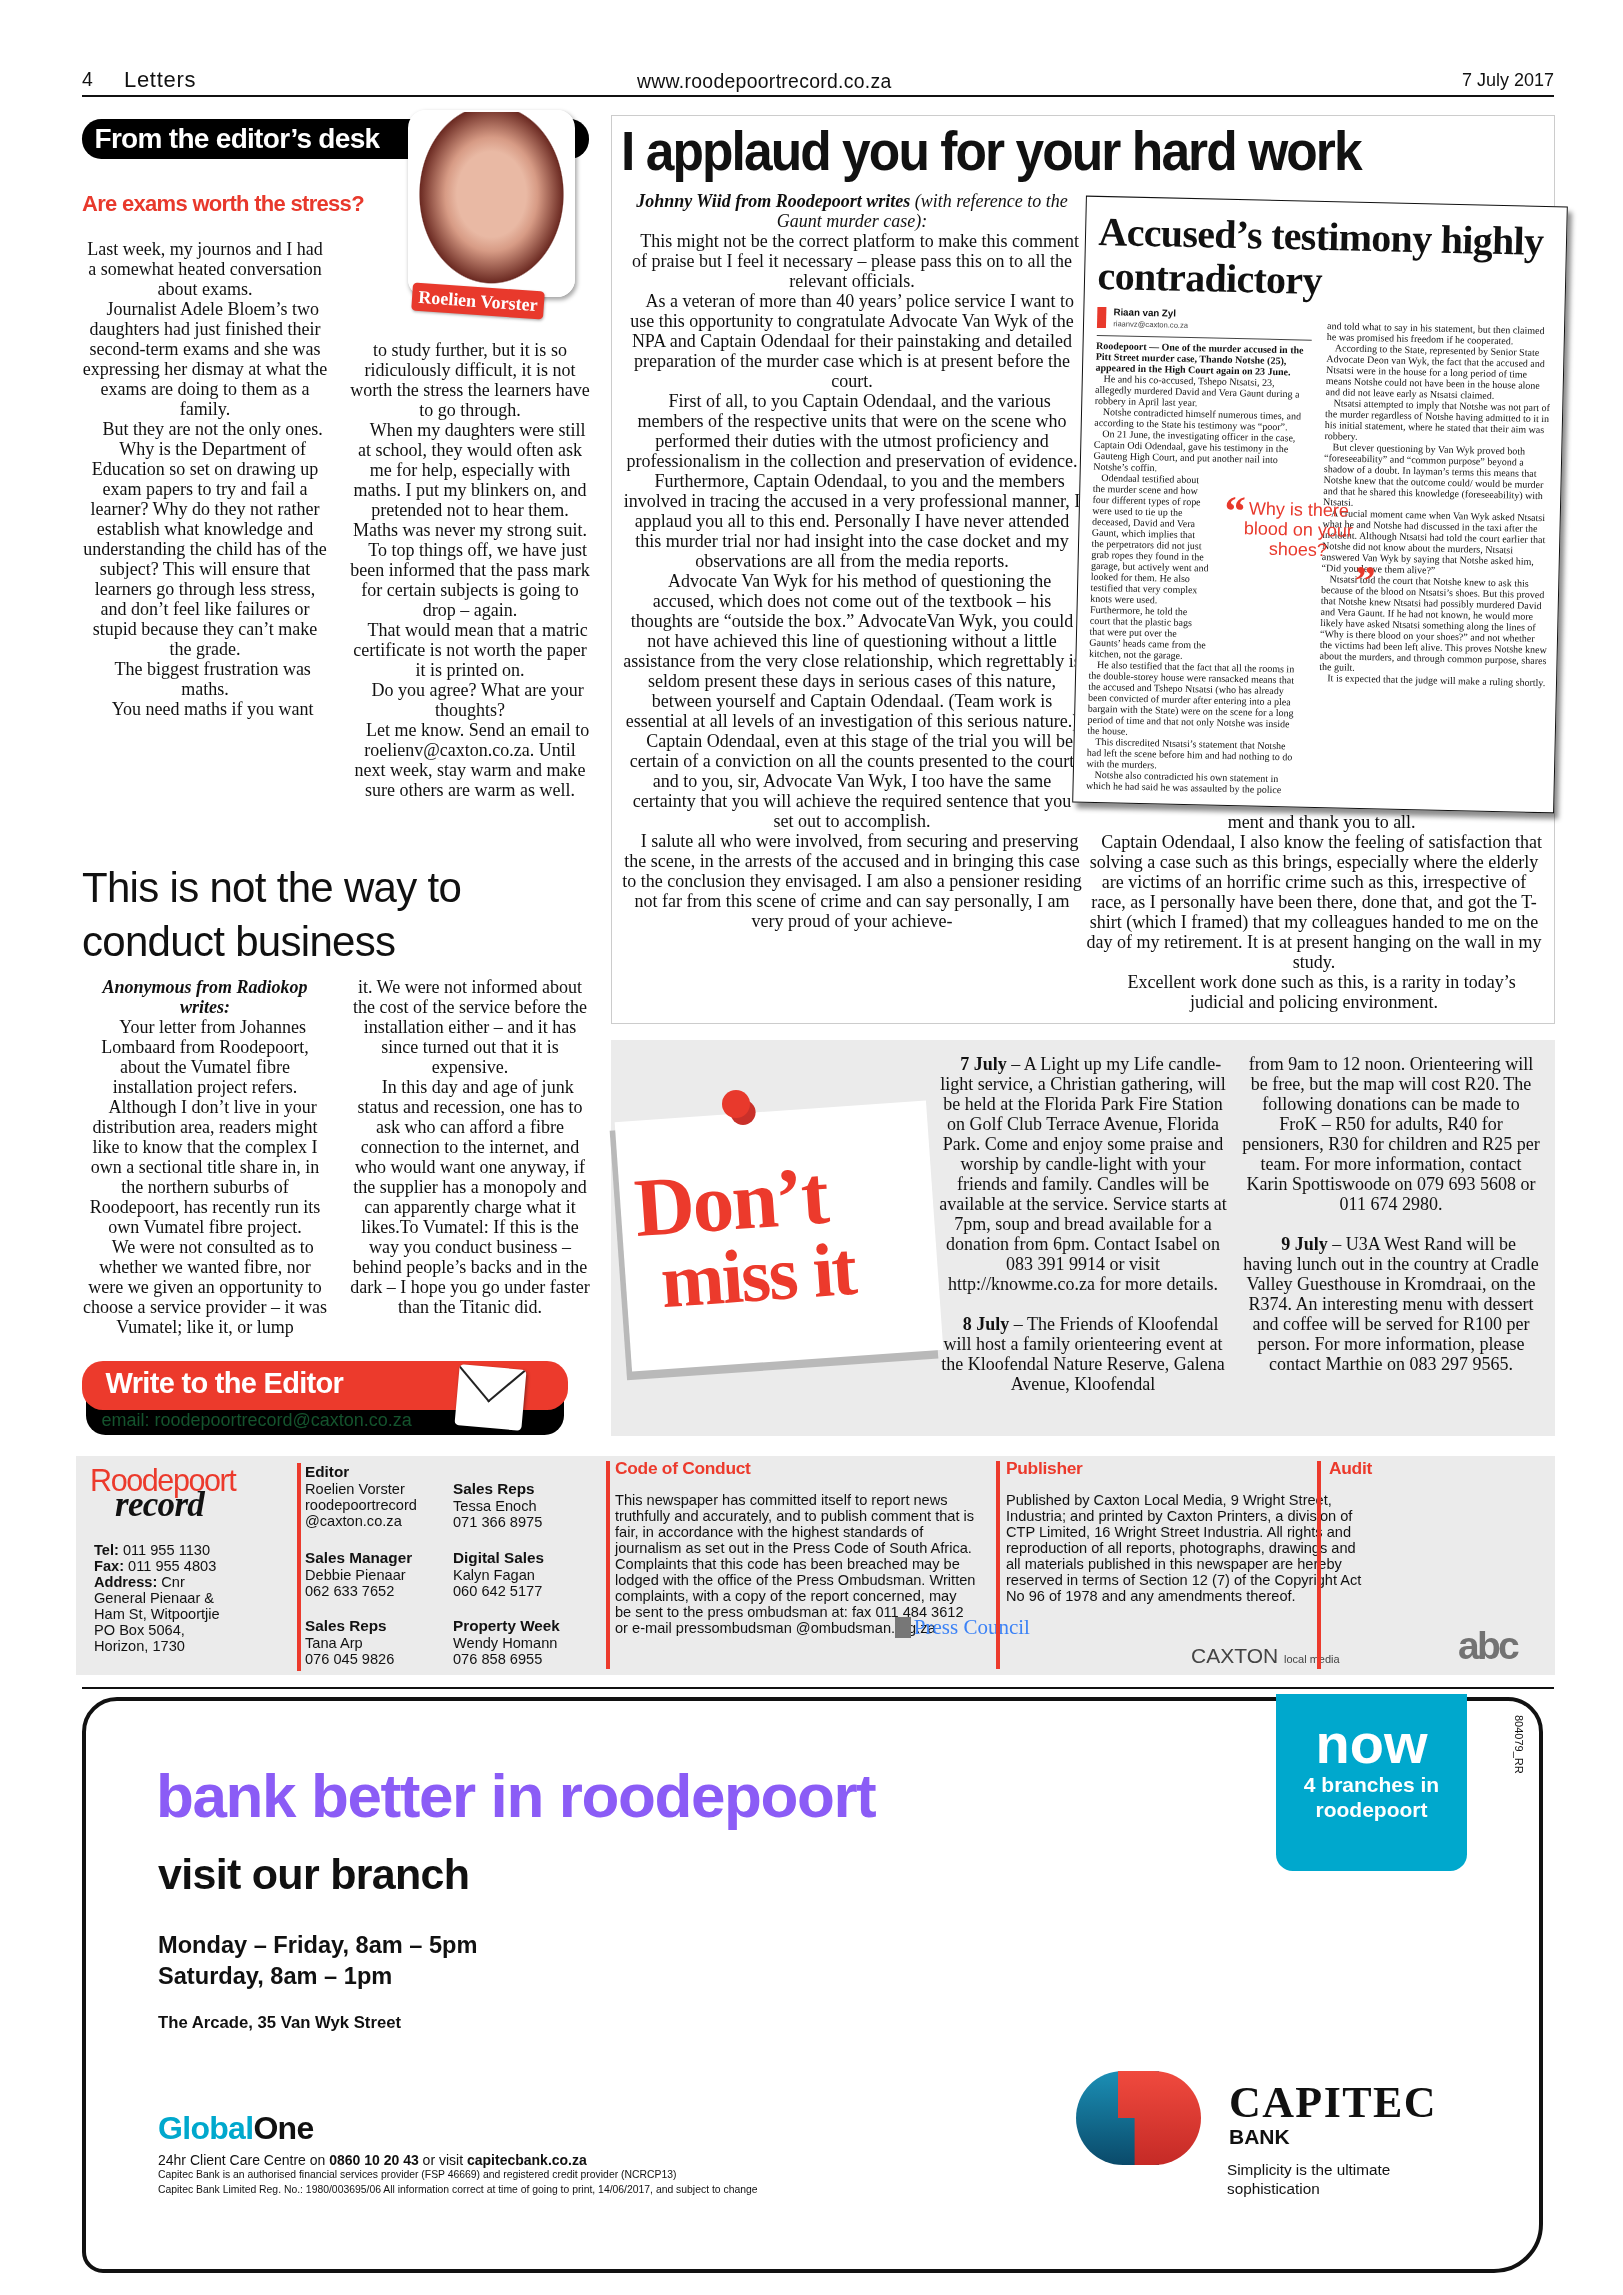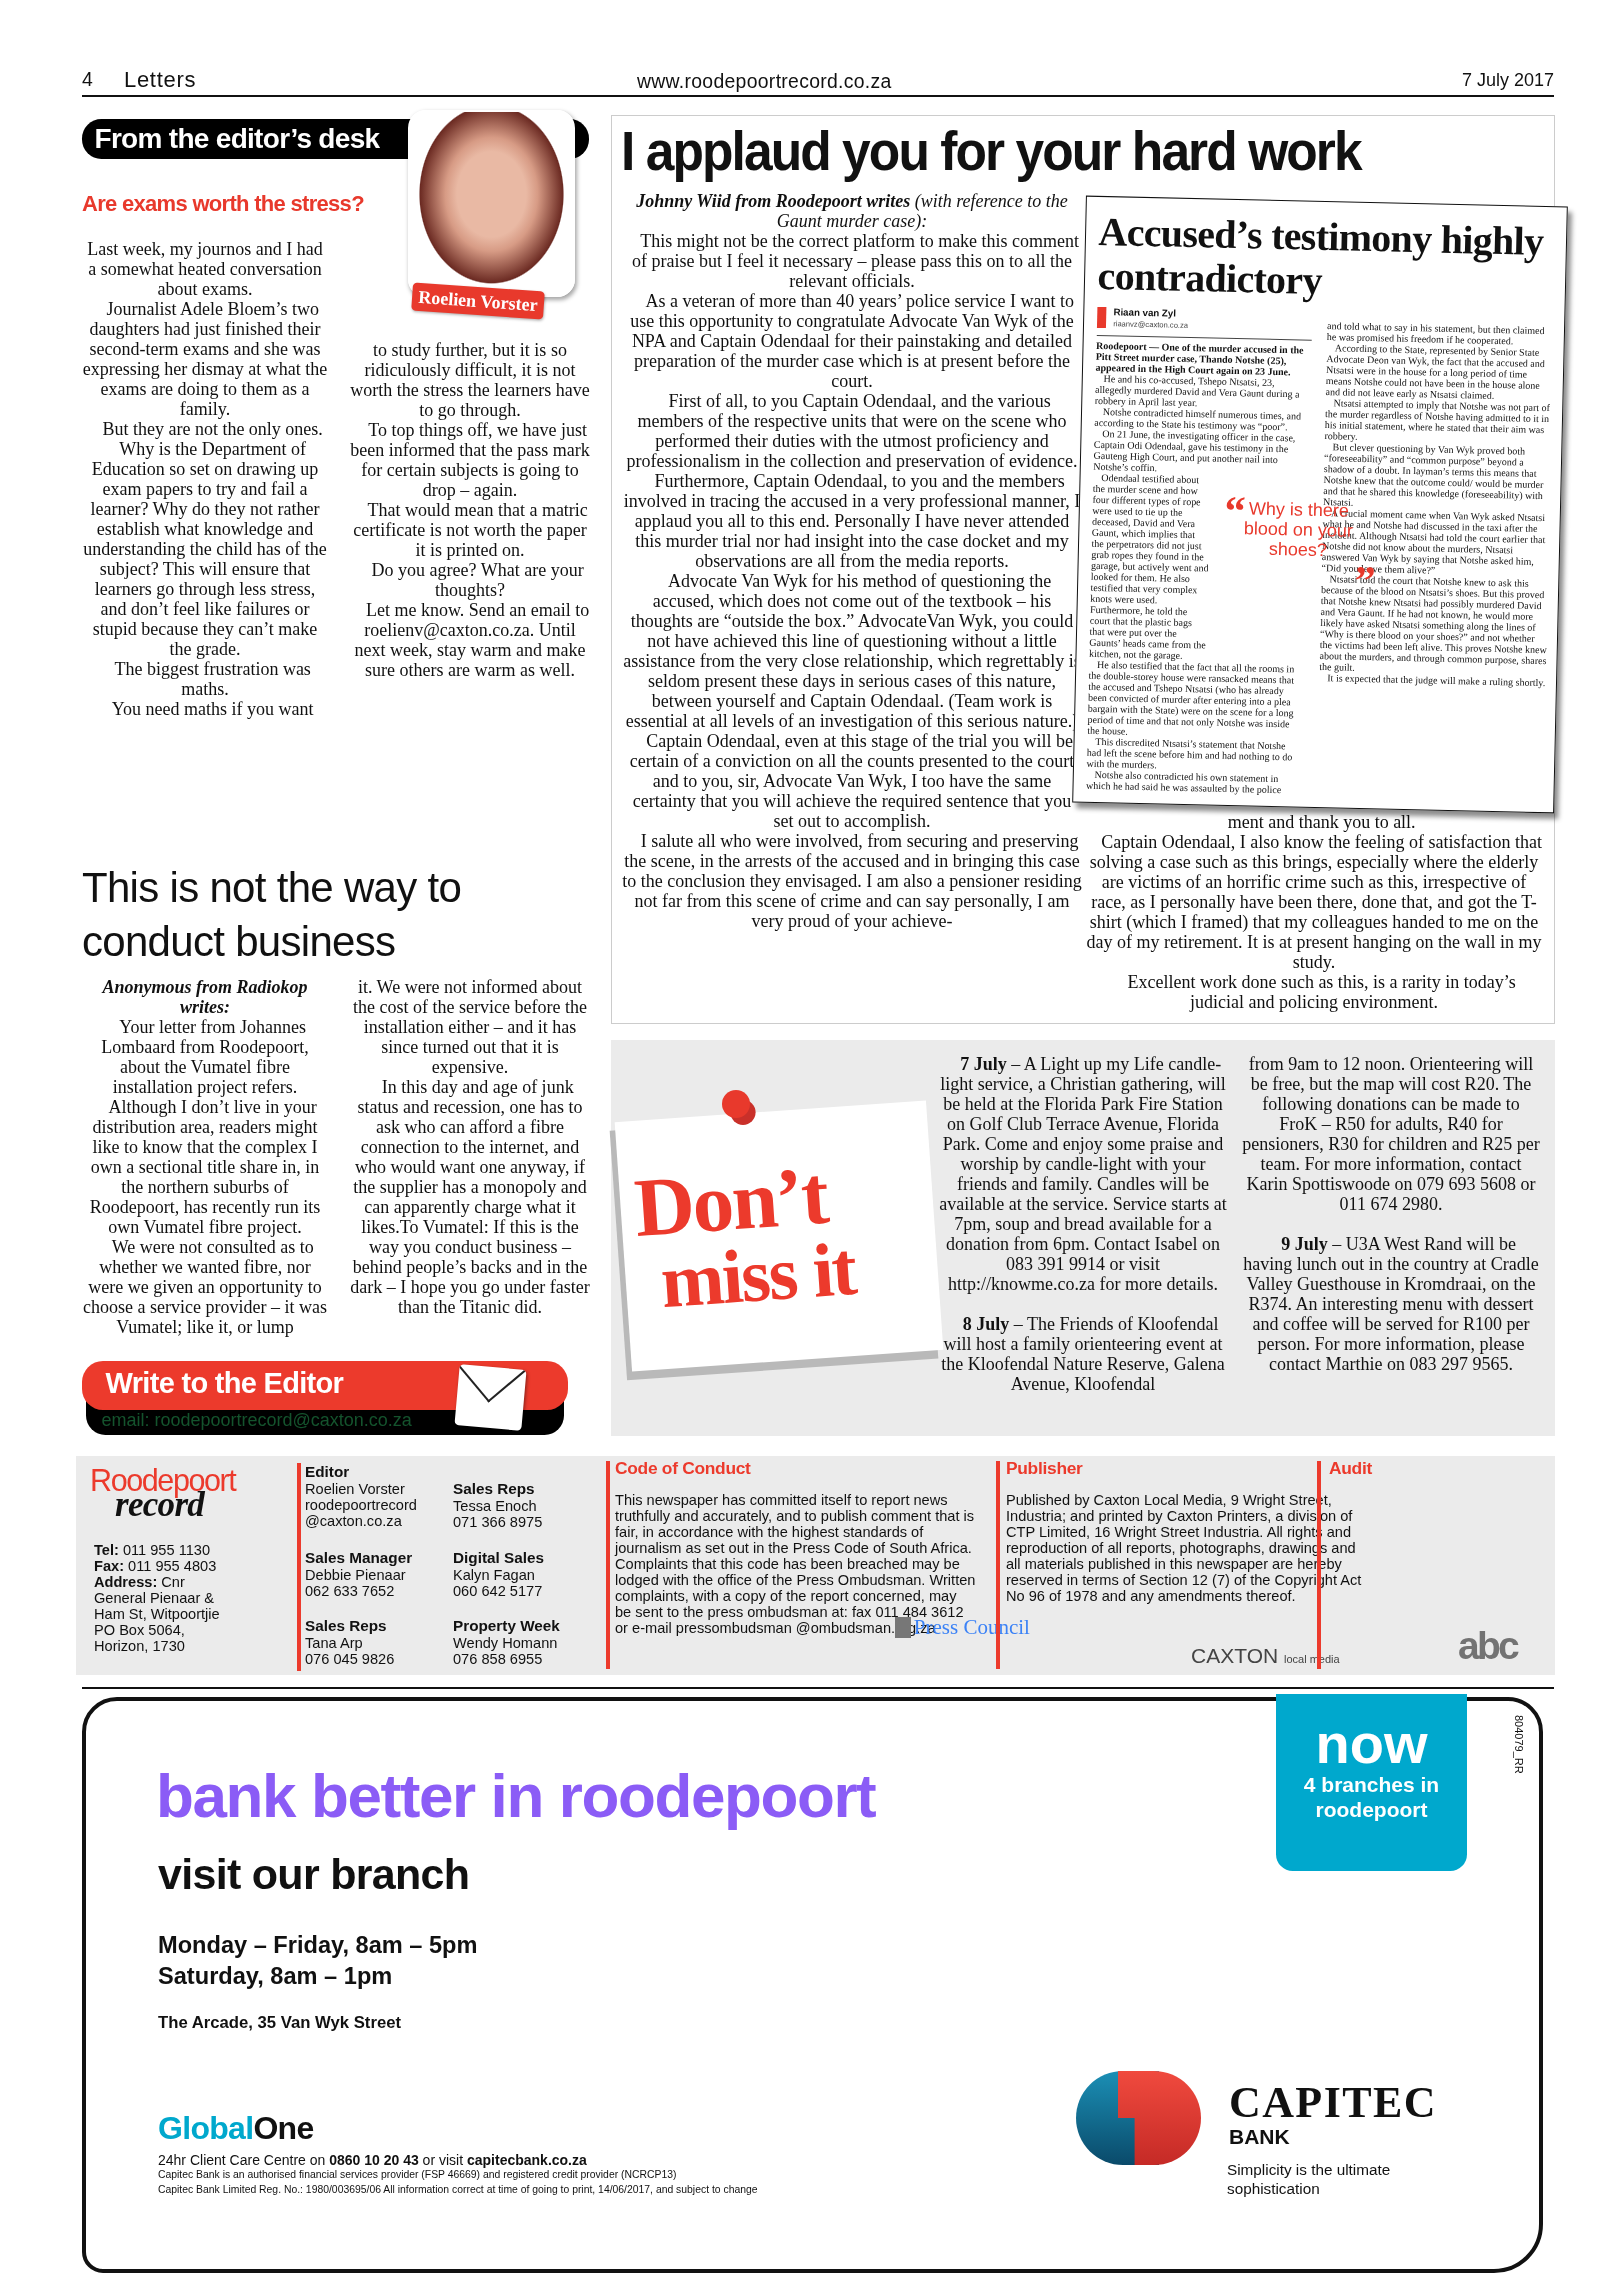--- a/index.html
+++ b/index.html
@@ -121,20 +121,21 @@
 <div id="edcol1" class="abs col">
   <p class="body">Last week, my journos and I had a somewhat heated conversation about exams.</p>
   <p class="body ind">Journalist Adele Bloem’s two daughters had just finished their second-term exams and she was expressing her dismay at what the exams are doing to them as a family.</p>
   <p class="body ind">But they are not the only ones.</p>
   <p class="body ind">Why is the Department of Education so set on drawing up exam papers to try and fail a learner? Why do they not rather establish what knowledge and understanding the child has of the subject? This will ensure that learners go through less stress, and don’t feel like failures or stupid because they can’t make the grade.</p>
   <p class="body ind">The biggest frustration was maths.</p>
   <p class="body ind">You need maths if you want</p>
 </div>
 <div id="edcol2" class="abs col">
   <p class="body">to study further, but it is so ridiculously difficult, it is not worth the stress the learners have to go through.</p>
+  <p class="body ind">When my daughters were still at school, they would often ask me for help, especially with maths. I put my blinkers on, and pretended not to hear them. Maths was never my strong suit.</p>
   <p class="body ind">To top things off, we have just been informed that the pass mark for certain subjects is going to drop – again.</p>
   <p class="body ind">That would mean that a matric certificate is not worth the paper it is printed on.</p>
   <p class="body ind">Do you agree? What are your thoughts?</p>
   <p class="body ind">Let me know. Send an email to roelienv@caxton.co.za. Until next week, stay warm and make sure others are warm as well.</p>
 </div>
 
 <div id="ntw" class="abs">This is not the way to conduct business</div>
 <div id="ntwc1" class="abs col">
   <p class="body byl">Anonymous from Radiokop writes:</p>
   <p class="body ind">Your letter from Johannes Lombaard from Roodepoort, about the Vumatel fibre installation project refers.</p>

